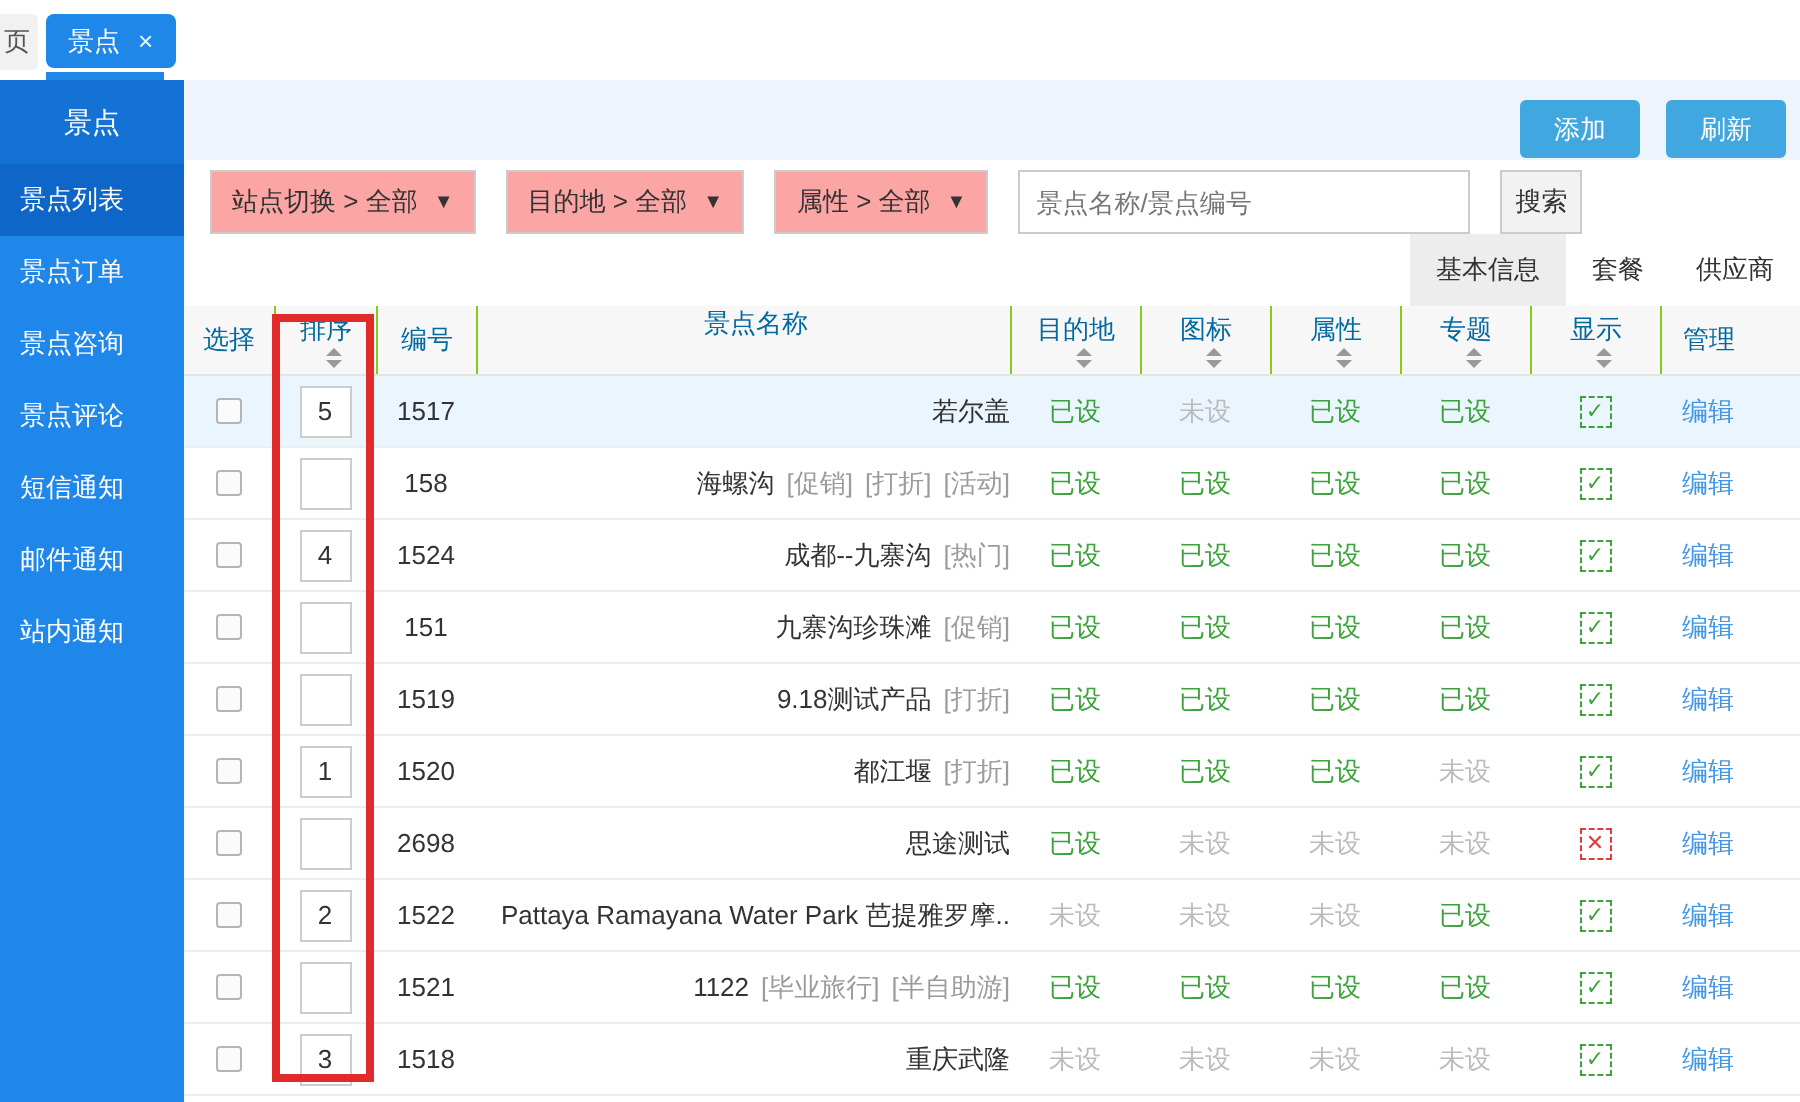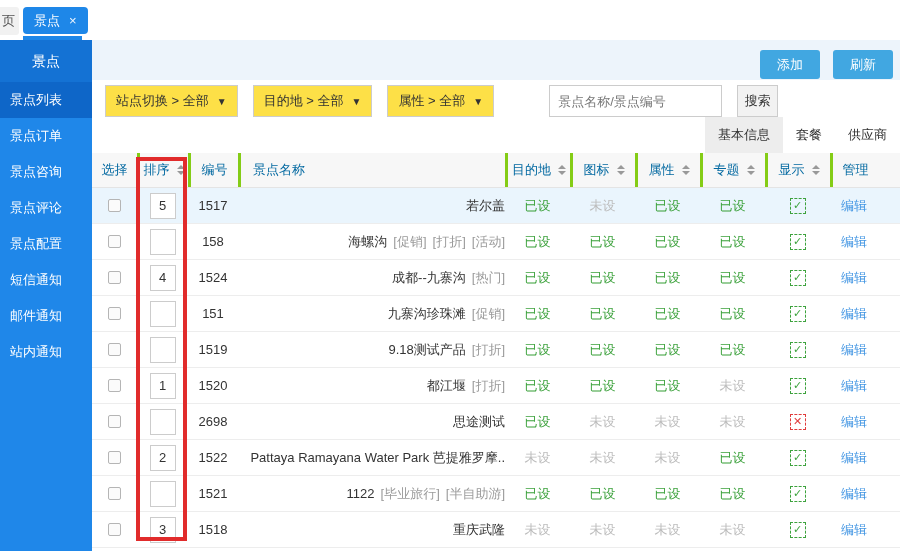--- a/index.html
+++ b/index.html
@@ -26,37 +26,37 @@
   .side-item.active { background:#0e66c8; }
   
   .main { position:absolute; left:92px; top:40px; width:808px; height:511px; background:#fff; }
   .strip { position:absolute; left:0; top:0; width:808px; height:40px; background:#edf4fb; }
   .btn { position:absolute; top:10px; height:29px; background:#41a7e1; color:#fff; border:none;
     border-radius:3px; font-size:13px; padding:0 17px; cursor:pointer;
     font-family:inherit; }
   .btn-add { right:80px; }
   .btn-refresh { right:7px; }
   .filters { position:absolute; top:45px; left:13px; display:flex; gap:15px; height:32px; }
-  .select { display:flex; align-items:center; gap:8px; border:1px solid #ccc; background:#fde047;
+  .select { display:flex; align-items:center; gap:8px; border:1px solid #ccc; background:#fca5a5;
     padding:0 10px; cursor:pointer; }
   .caret { font-size:10px; color:#333; }
-  .search-input { width:173px; border:1px solid #ccc; padding:0 8px; font-family:inherit;
-    font-size:13px; color:#333;margin-left:40px; }
+  .search-input { width:226px; border:1px solid #ccc; padding:0 8px; font-family:inherit;
+    font-size:13px; color:#333; }
   .search-input::placeholder { color:#777; opacity:1; }
   .search-btn { width:41px; border:1px solid #ccc; background:#f2f2f2; color:#333;
     font-family:inherit; font-size:13px; cursor:pointer; }
   .viewtabs { position:absolute; top:77px; right:0; display:flex; height:36px; }
   .viewtab { display:flex; align-items:center; padding:0 13px; color:#333; cursor:pointer; }
   .viewtab.active { background:#ededed; }
   
   .table { position:absolute; top:113px; left:0; width:808px; }
   .thead { height:35px; display:flex; background:#f7f7f7; border-bottom:1px solid #e4e4e4;
     color:#0369a1; }
   .hcell { display:flex; align-items:center; justify-content:center; height:100%; }
-  .hcell + .hcell { border-left:3px solid #84cc16; }
+  .hcell + .hcell { border-left:1px solid #84cc16;flex-direction:column; }
   .hcell.name { justify-content:flex-start; padding-left:12px; }
   .trow { height:36px; display:flex; align-items:center; border-bottom:1px solid #ededed;
     background:#fff; }
   .trow.hl { background:#eaf5fd; }
   .cell { display:flex; align-items:center; justify-content:center; height:100%; }
   .cell.name { justify-content:flex-end; padding-left:12px; gap:6px; overflow:hidden;
     white-space:nowrap; }
   .w-select{width:45px;} .w-sort{width:51px;} .w-id{width:50px;} .w-name{width:267px;}
   .w-st{width:65px;} .w-manage{width:48px;}
   .checkbox { width:13px; height:13px; border:1px solid #b5b5b5; border-radius:2px;
@@ -90,21 +90,20 @@
   <div class="tab-underline"></div>
 </div>
 
 <div class="sidebar">
   <div class="sidebar-header">景点</div>
   <div id="sidebar-menu">
       <div class="side-item active">景点列表</div>
       <div class="side-item">景点订单</div>
       <div class="side-item">景点咨询</div>
       <div class="side-item">景点评论</div>
-      <div class="side-item">景点配置</div>
       <div class="side-item">短信通知</div>
       <div class="side-item">邮件通知</div>
       <div class="side-item">站内通知</div>
     </div>
 </div>
 
 <div class="main">
   <div class="strip"></div>
   <button class="btn btn-add">添加</button>
   <button class="btn btn-refresh">刷新</button>

